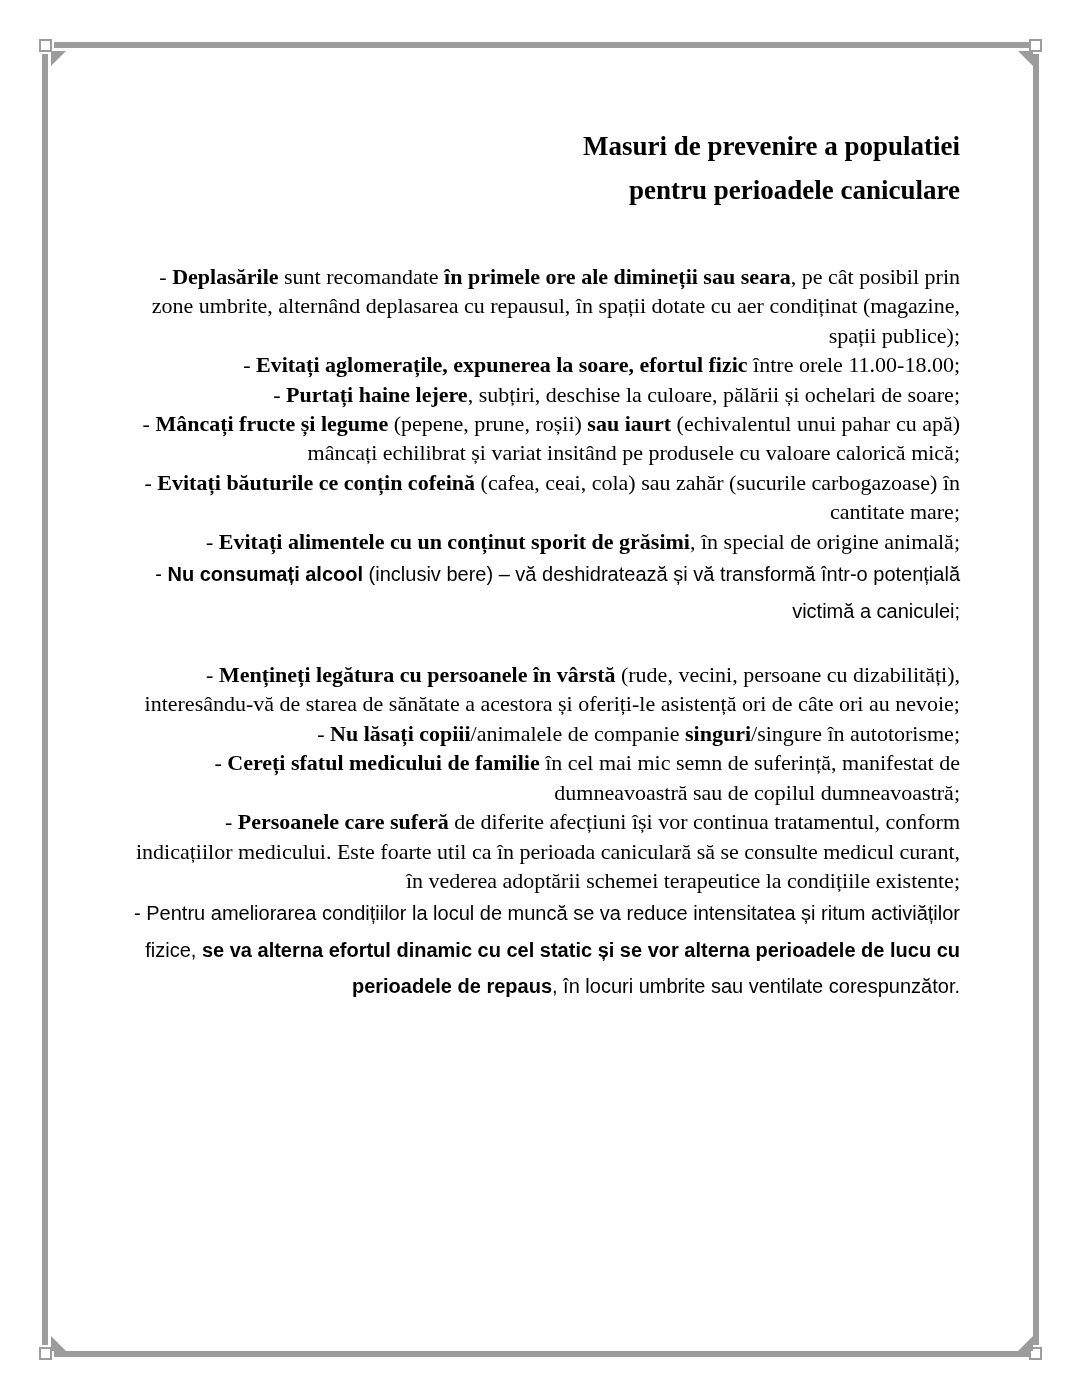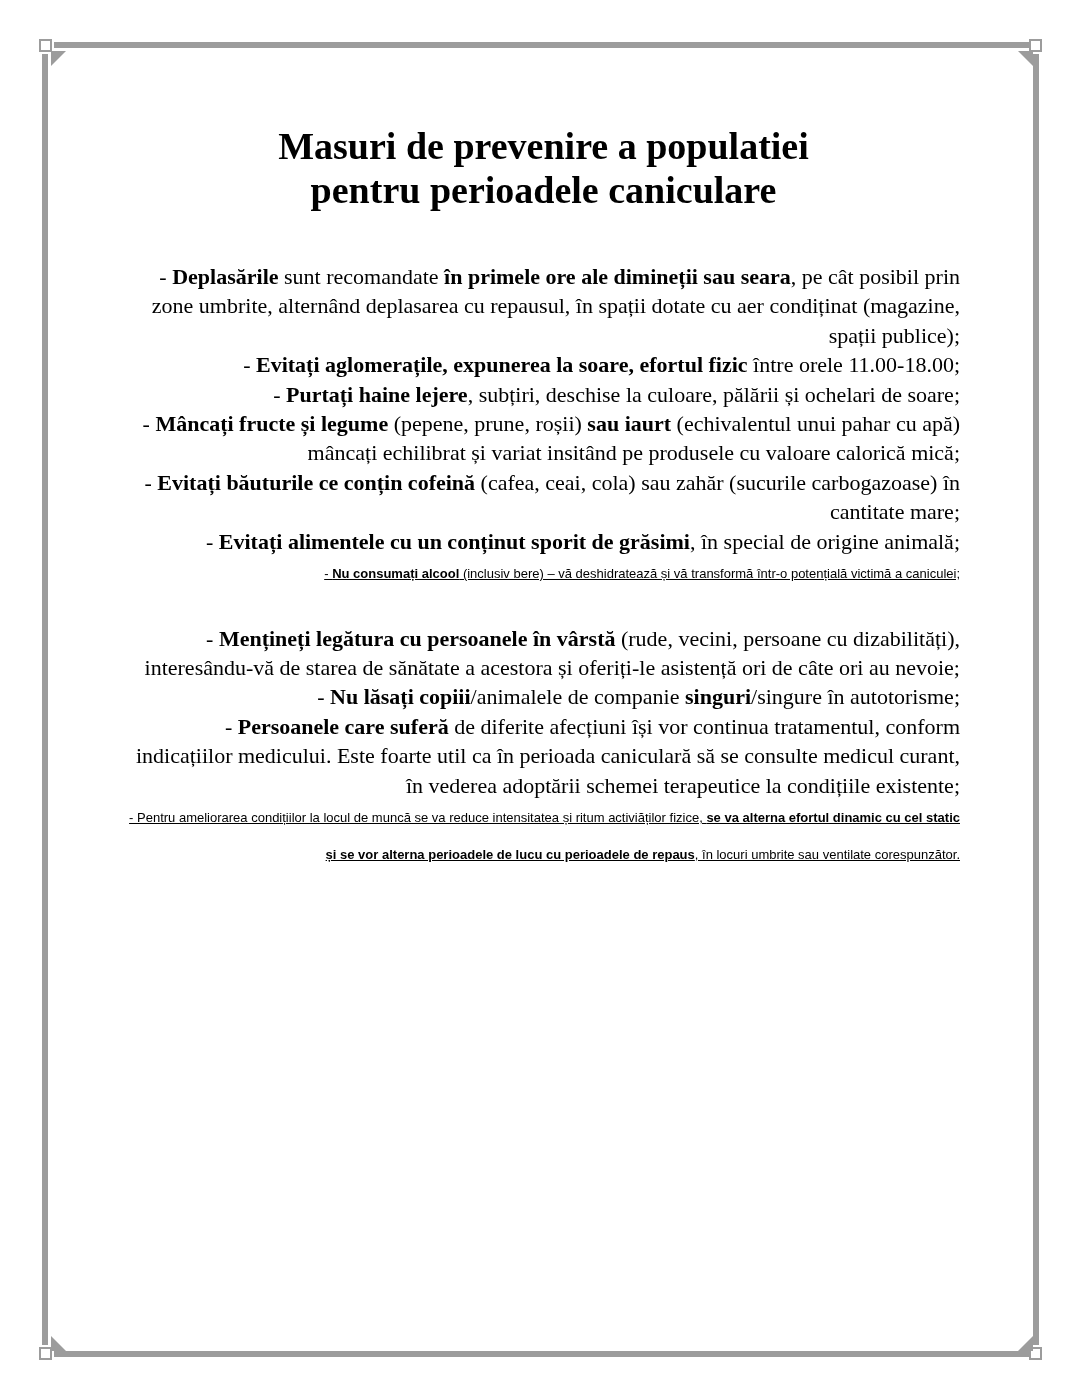--- a/index.html
+++ b/index.html
@@ -49,37 +49,36 @@
 
   
   .content {
     position: absolute;
     left: 127px;
     top: 124px;
     width: 833px;
   }
   .title {
     margin: 0 0 50px 0;
-    text-align: center;
+    text-align: right;
     font-weight: bold;
-    font-size: 38px;
+    font-size: 27px;
     line-height: 44px;
   }
   .title span { display: block; }
   .paragraphs p {
     margin: 0;
     font-size: 22px;
     line-height: 29.4px;
     text-align: right;
   }
   .paragraphs p.sans {
     font-family: "Liberation Sans", sans-serif;
-    font-size: 13px;
+    font-size: 20px;
     line-height: 36.5px;
-    text-decoration: underline;
   }
   .paragraphs p.gap { margin-top: 31px; }
   .b { font-weight: bold; }
 </style>
 </head>
 <body>
 
 <div class="page" style="background: rgb(255, 255, 255); color: rgb(0, 0, 0);">
 
   <div class="bar bar-top"></div>
@@ -105,18 +104,19 @@
     <div class="paragraphs">
         <p class="serif"><span>- </span><span class="b">Deplasările</span><span> sunt recomandate </span><span class="b">în primele ore ale dimineții sau seara</span><span>, pe cât posibil prin zone umbrite, alternând deplasarea cu repausul, în spații dotate cu aer condiținat (magazine, spații publice);</span></p>
         <p class="serif"><span>- </span><span class="b">Evitați aglomerațile, expunerea la soare, efortul fizic</span><span> între orele 11.00-18.00;</span></p>
         <p class="serif"><span>- </span><span class="b">Purtați haine lejere</span><span>, subțiri, deschise la culoare, pălării și ochelari de soare;</span></p>
         <p class="serif"><span>- </span><span class="b">Mâncați fructe și legume</span><span> (pepene, prune, roșii) </span><span class="b">sau iaurt</span><span> (echivalentul unui pahar cu apă) mâncați echilibrat și variat insitând pe produsele cu valoare calorică mică;</span></p>
         <p class="serif"><span>- </span><span class="b">Evitați băuturile ce conțin cofeină</span><span> (cafea, ceai, cola) sau zahăr (sucurile carbogazoase) în cantitate mare;</span></p>
         <p class="serif"><span>- </span><span class="b">Evitați alimentele cu un conținut sporit de grăsimi</span><span>, în special de origine animală;</span></p>
         <p class="sans"><span>- </span><span class="b">Nu consumați alcool</span><span> (inclusiv bere) – vă deshidratează și vă transformă într-o potențială victimă a caniculei;</span></p>
         <p class="serif gap"><span>- </span><span class="b">Mențineți legătura cu persoanele în vârstă</span><span> (rude, vecini, persoane cu dizabilități), interesându-vă de starea de sănătate a acestora și oferiți-le asistență ori de câte ori au nevoie;</span></p>
         <p class="serif"><span>- </span><span class="b">Nu lăsați copiii</span><span>/animalele de companie </span><span class="b">singuri</span><span>/singure în autotorisme;</span></p>
+        <p class="serif"><span>- </span><span class="b">Cereți sfatul medicului de familie</span><span> în cel mai mic semn de suferință, manifestat de dumneavoastră sau de copilul dumneavoastră;</span></p>
         <p class="serif"><span>- </span><span class="b">Persoanele care suferă</span><span> de diferite afecțiuni își vor continua tratamentul, conform indicațiilor medicului. Este foarte util ca în perioada caniculară să se consulte medicul curant, în vederea adoptării schemei terapeutice la condițiile existente;</span></p>
         <p class="sans"><span>- Pentru ameliorarea condițiilor la locul de muncă se va reduce intensitatea și ritum activiăților fizice, </span><span class="b">se va alterna efortul dinamic cu cel static și se vor alterna perioadele de lucu cu perioadele de repaus</span><span>, în locuri umbrite sau ventilate corespunzător.</span></p>
       </div>
   </div>
 
 </div>
 
 </body></html>

